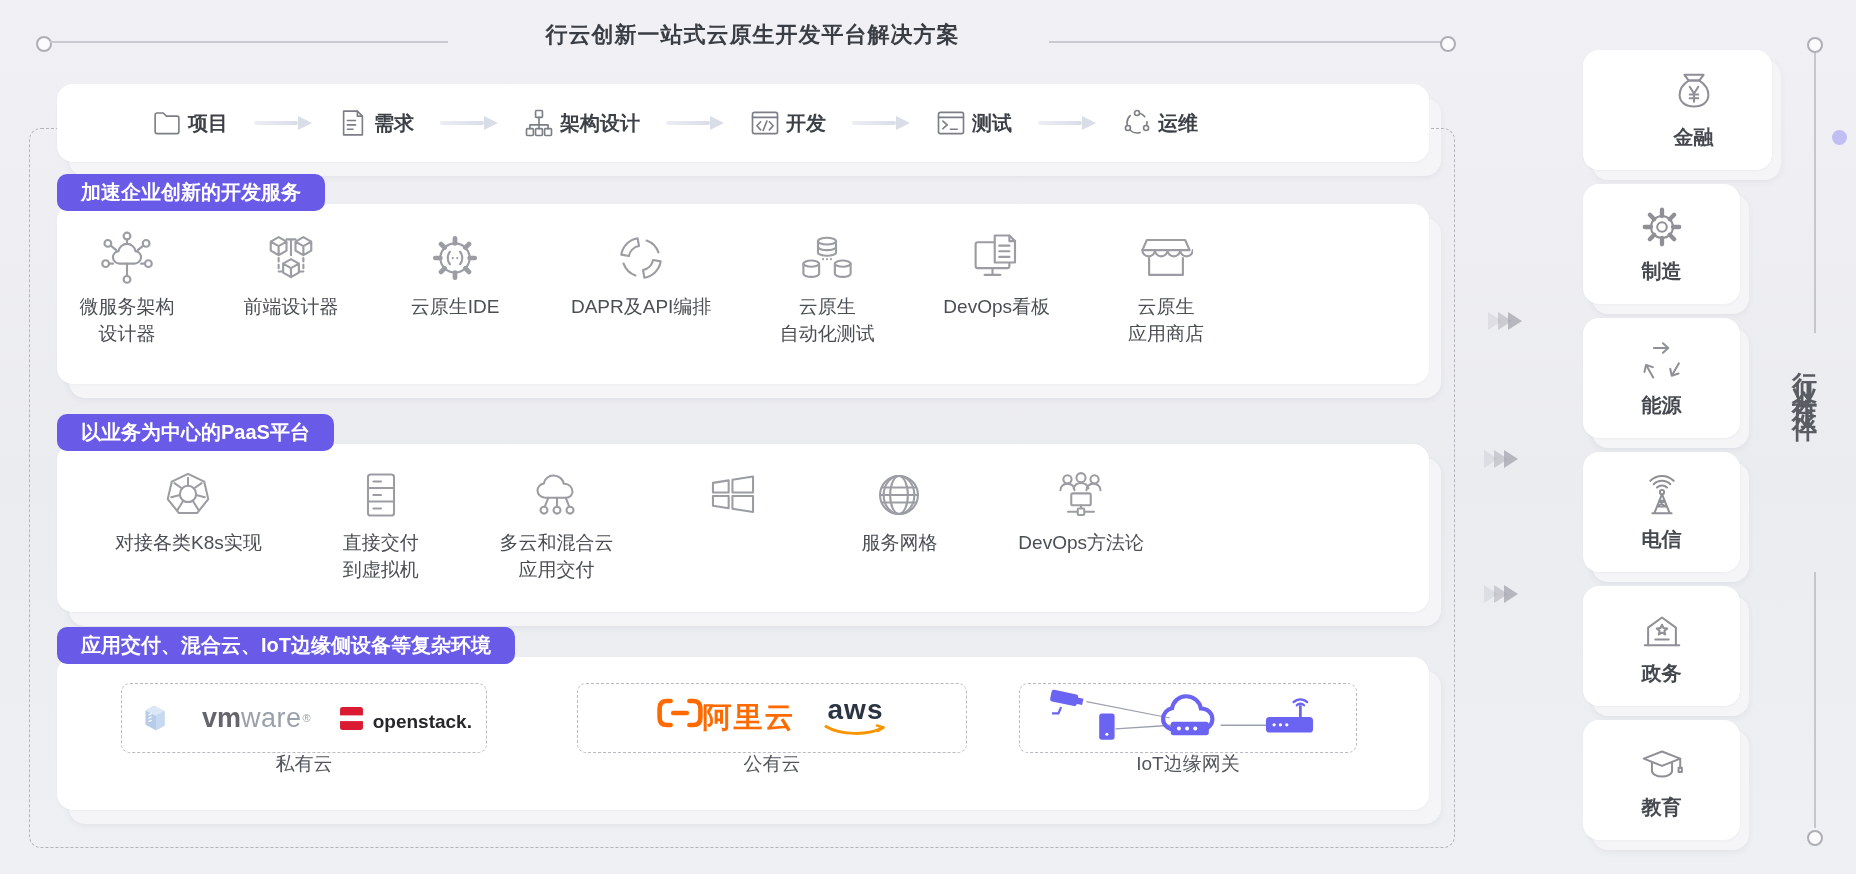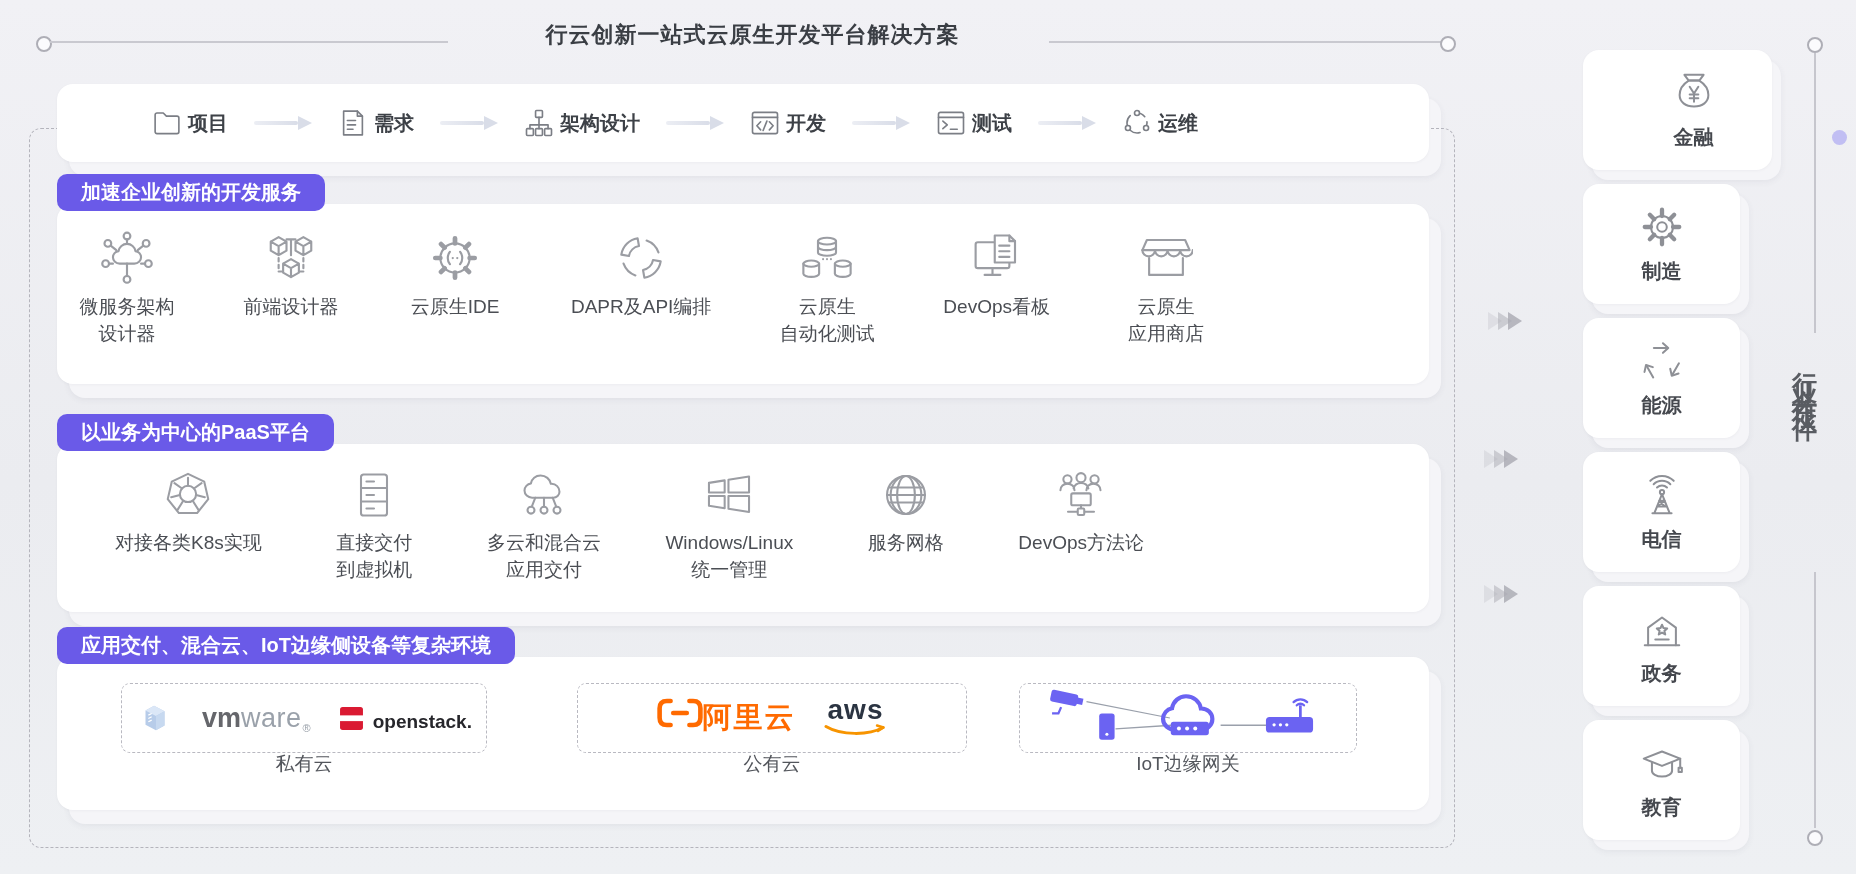--- a/index.html
+++ b/index.html
@@ -47,21 +47,21 @@
   .s1 .items{padding:27px 215px 0 22px;}
   .s2{left:57px;top:444px;width:1372px;height:168px;}
   .s2 .items{padding:25px 285px 0 58px;}
   .s3{left:57px;top:657px;width:1372px;height:153px;}
 
   
   .env-box{position:absolute;top:26px;height:70px;border:1.5px dashed #b9b9c1;border-radius:9px;
            display:flex;align-items:center;justify-content:center;gap:28px;box-sizing:border-box;}
   .env-cap{position:absolute;top:94px;font-size:19px;color:#53565c;font-weight:500;text-align:center;}
 
-  .vmware{display:flex;align-items:flex-end;font-size:27px;}
+  .vmware{display:flex;align-items:center;font-size:27px;}
   .vmware .vm{font-weight:800;color:#65666b;}
   .vmware .ware{font-weight:400;color:#9aa1aa;letter-spacing:.5px;}
   .vmware .reg{font-size:11px;color:#9aa1aa;margin-left:1px;}
   .ostack{display:flex;align-items:center;gap:9px;}
   .ostack .otx{font-size:19px;font-weight:700;color:#26262b;margin-top:8px;}
   .aliyun{display:flex;align-items:flex-start;}
   .aliyun .atx{font-size:29px;font-weight:600;color:#ff6a00;letter-spacing:2px;}
   .awsbox{display:flex;flex-direction:column;align-items:center;margin-top:-4px;}
   .awsbox .wtx{font-size:28px;font-weight:800;color:#2b3442;letter-spacing:1px;line-height:1;}
 
@@ -296,24 +296,20 @@
           </svg>
         <div class="tx">
             <span>多云和混合云</span>
             <span>应用交付</span>
           </div>
       </div>
       <div class="item">
         <svg class="lic ic" width="52" height="52" viewBox="0 0 48 48">
             <path d="M5.5 12.8L20 10.5v11.2H5.5zM23.5 10l19-3v14.7h-19zM5.5 25h14.5v11.2L5.5 33.9zM23.5 25h19v14.7l-19-3z"></path>
           </svg>
-        <div class="tx">
-            <span>Windows/Linux</span>
-            <span>统一管理</span>
-          </div>
       </div>
       <div class="item">
         <svg class="lic ic" width="52" height="52" viewBox="0 0 48 48">
             <circle cx="24" cy="24" r="17.5"></circle>
             <ellipse cx="24" cy="24" rx="8.2" ry="17.5"></ellipse>
             <ellipse cx="24" cy="24" rx="14.2" ry="17.5"></ellipse>
             <path d="M8.2 17h31.6M6.5 24h35M8.2 31h31.6"></path>
           </svg>
         <div class="tx">
             <span>服务网格</span>

